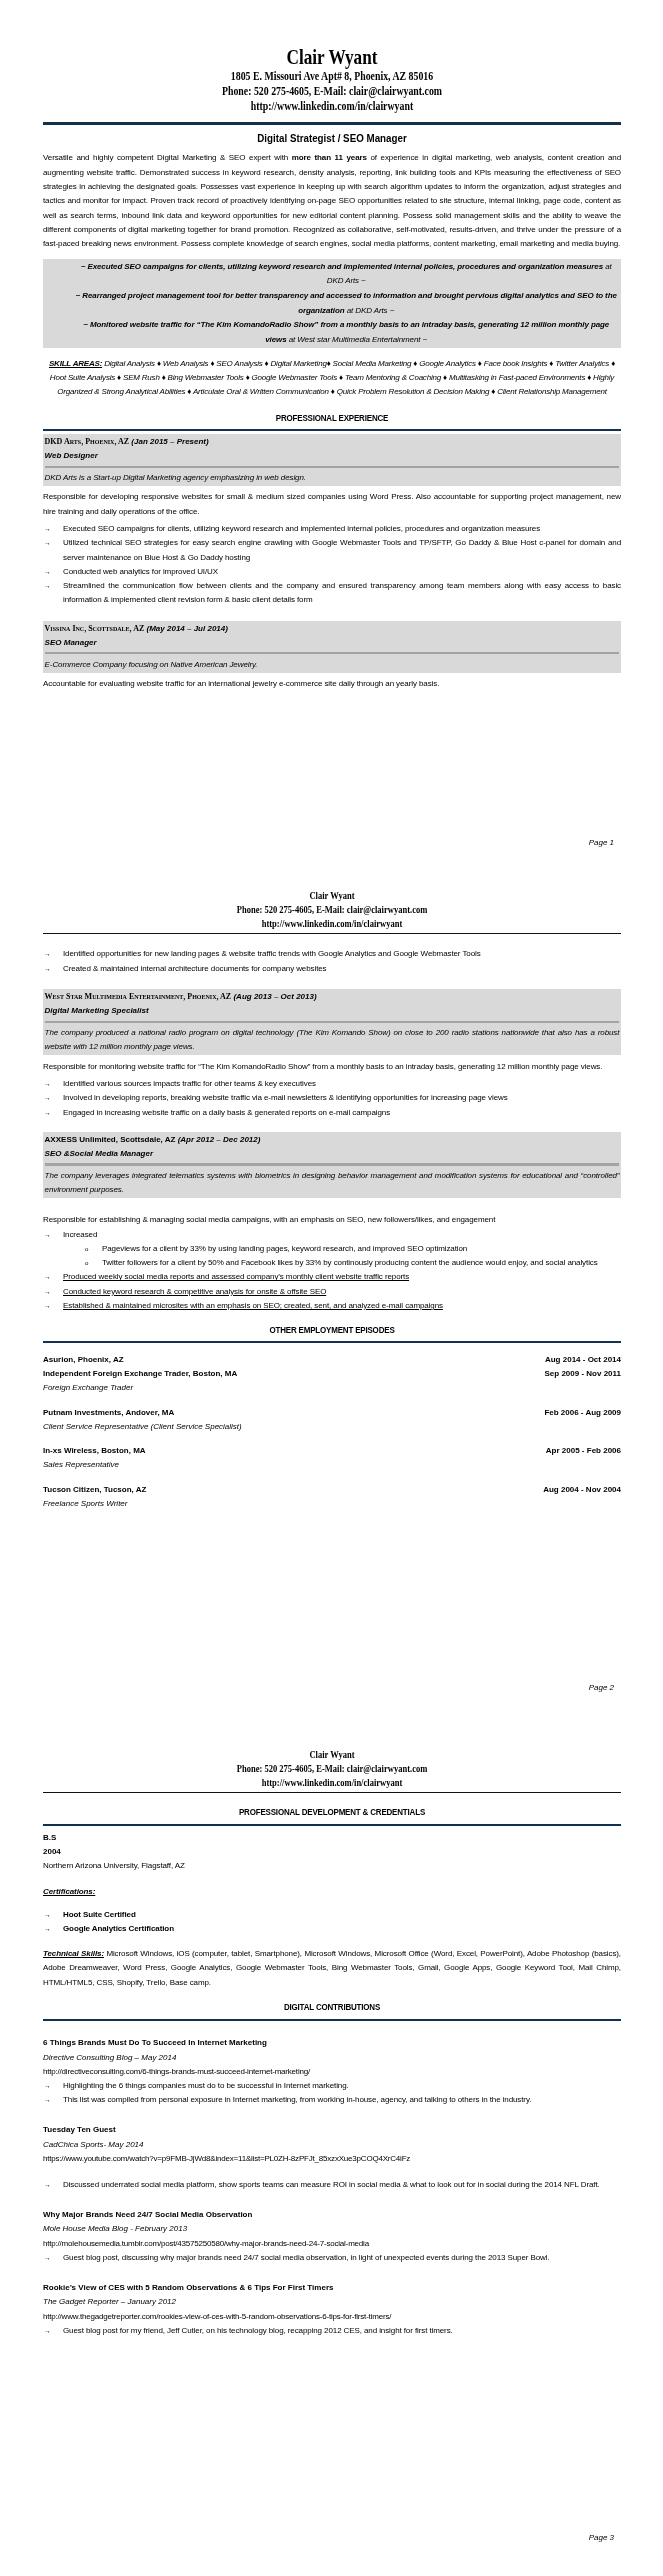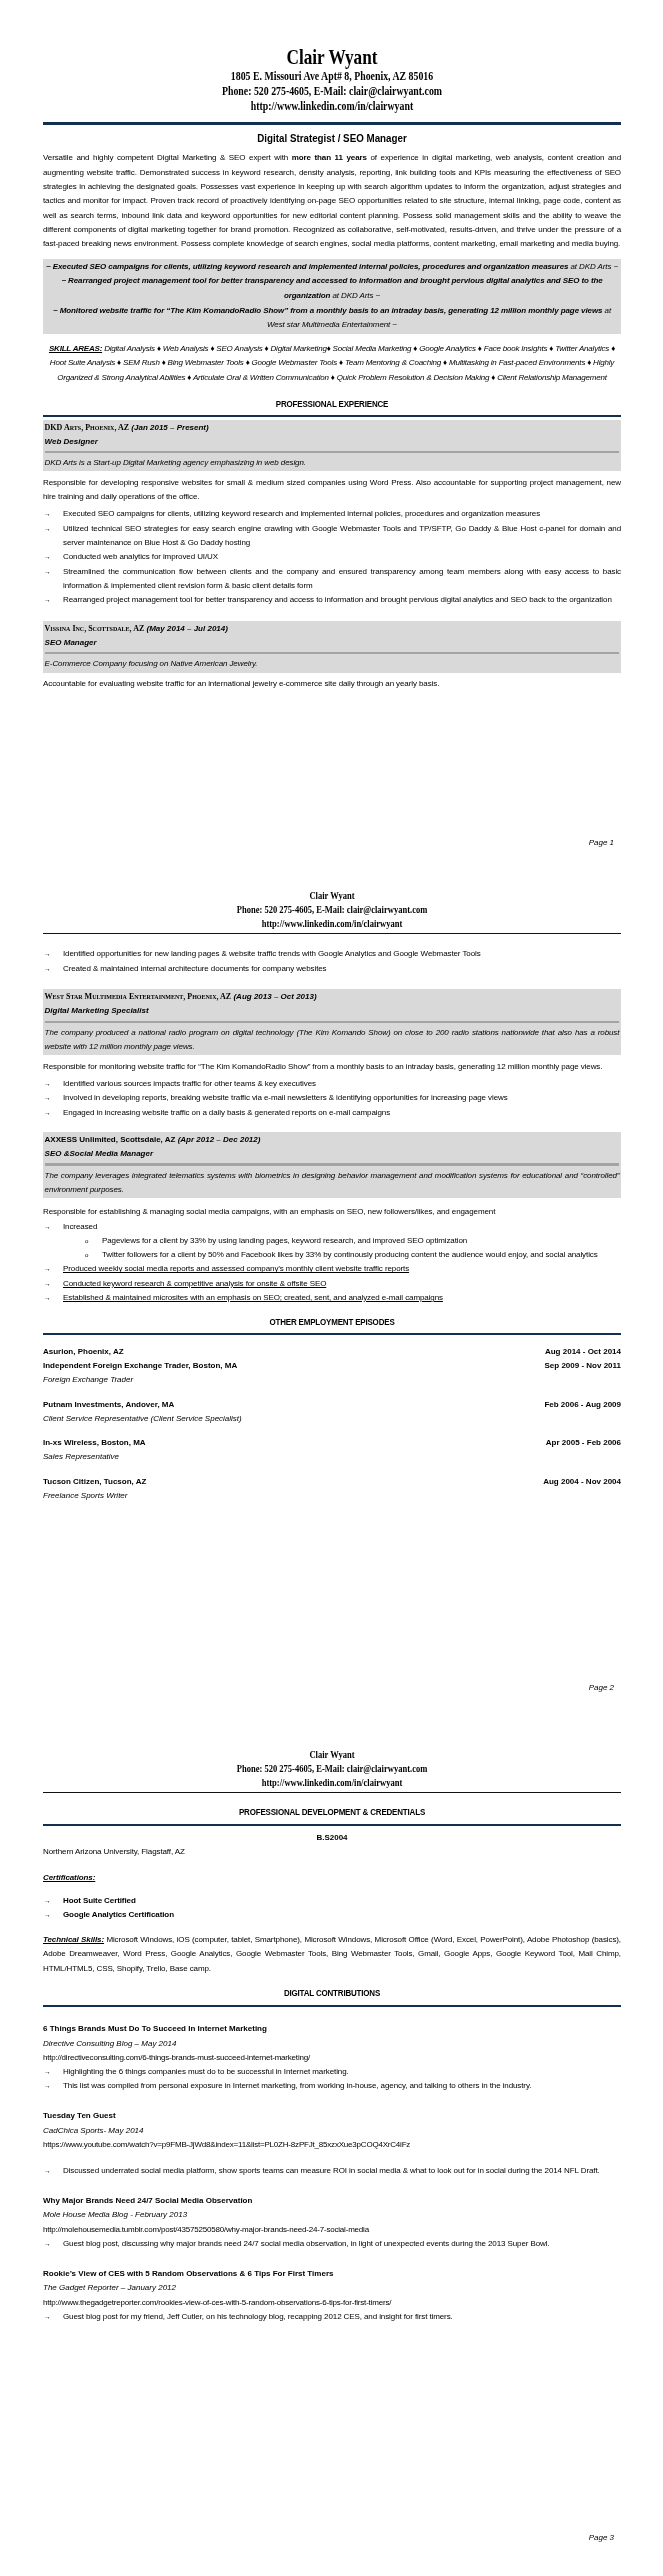--- a/index.html
+++ b/index.html
@@ -12,39 +12,39 @@
   .hdr .line-big { font-size: 12px; line-height: 15px; }
   .hdr .name-sm { font-size: 10.4px; line-height: 14px; }
   .hdr .line-sm { font-size: 10.4px; line-height: 14px; }
   .rule-navy { height: 2.6px; background: #13304f; }
   .rule-thin { height: 0.8px; background: #111; }
   .rule-grey { height: 2.1px; background: #a3a3a3; margin: 2.1px 0 3.1px 0; }
   .sec-title { text-align: center; font-weight: bold; font-size: 8.9px; letter-spacing: -0.2px; margin: 7.3px 0 6.2px 0; transform: scaleX(0.9); }
   .headline { text-align: center; font-weight: bold; font-size: 11.5px; transform: scaleX(0.85); margin: 7.3px 0 7.3px 0; }
   p, .txt { font-size: 8px; line-height: 14.3px; margin: 0; text-align: justify; letter-spacing: -0.1px; }
   .shade { background: #d9d9d9; padding: 1px 1.6px; }
-  .highlights { text-align: center; font-size: 8px; line-height: 14.6px; font-style: italic; margin: 7.3px 0 8.3px 0; letter-spacing: -0.1px; }
+  .highlights { text-align: center; font-size: 8px; line-height: 14.6px; font-style: italic; margin: 7.3px 0 8.3px 0; letter-spacing: -0.1px; padding-left: 30px; }
   .highlights b { font-weight: bold; }
   .skills { text-align: center; font-size: 8px; line-height: 14.3px; font-style: italic; letter-spacing: -0.2px; }
   .skills .lbl { font-weight: bold; text-decoration: underline; }
   .job-co { font-weight: bold; font-size: 8px; line-height: 14px; }
   .job-co .sc { font-variant: small-caps; font-family: Liberation Serif, serif; }
   .job-co .dates { font-style: italic; }
   .job-title { font-weight: bold; font-style: italic; font-size: 8px; line-height: 14px; }
   .job-desc { font-style: italic; font-size: 8px; line-height: 14.3px; text-align: justify; letter-spacing: -0.1px; }
   ul.arrows { list-style: none; padding: 0; margin: 3.1px 0 0 0; }
   ul.arrows li { position: relative; padding-left: 20px; font-size: 8px; line-height: 14.3px; text-align: justify; letter-spacing: -0.1px; }
   ul.arrows li .arr { position: absolute; left: 1px; top: 0; font-size: 6.8px; }
   ul.circles { list-style: none; padding: 0; margin: 0; }
   ul.circles li { position: relative; padding-left: 59px; font-size: 8px; line-height: 14.3px; text-align: justify; letter-spacing: -0.1px; }
   ul.circles li .circ { position: absolute; left: 42px; top: 0; font-size: 6.2px; }
   .pagenum { position: absolute; right: 43px; font-style: italic; font-size: 8px; }
   .emp { display: flex; justify-content: space-between; font-weight: bold; font-size: 8px; line-height: 14px; }
   .emp-role { font-style: italic; font-size: 8px; line-height: 14px; margin-bottom: 10.4px; }
-  .edu-row { display: flex; justify-content: center; font-weight: bold; font-size: 8px; line-height: 14px; }
+  .edu-row { display: flex; justify-content: flex-start; font-weight: bold; font-size: 8px; line-height: 14px; flex-direction: column; }
   .ul-lbl { font-weight: bold; font-style: italic; text-decoration: underline; }
   .contrib-title { font-weight: bold; font-size: 8px; line-height: 14.3px; }
   .contrib-src { font-style: italic; font-size: 8px; line-height: 14.3px; }
   .contrib-url { font-size: 8px; line-height: 14.3px; letter-spacing: -0.2px; }
   .contrib { margin-bottom: 15.6px; }
 </style>
 </head>
 <body>
 
 <div class="page p1">
@@ -76,21 +76,20 @@
       <div class="job-title">Web Designer</div>
       <div class="rule-grey"></div>
       <div class="job-desc">DKD Arts is a Start-up Digital Marketing agency emphasizing in web design.</div>
     </div>
     <p style="margin-top:4.2px;">Responsible for developing responsive websites for small &amp; medium sized companies using Word Press. Also accountable for supporting project management, new hire training and daily operations of the office.</p>
     <ul class="arrows">
       <li><span class="arr">→</span><span>Executed SEO campaigns for clients, utilizing keyword research and implemented internal policies, procedures and organization measures</span></li>
       <li><span class="arr">→</span><span>Utilized technical SEO strategies for easy search engine crawling with Google Webmaster Tools and TP/SFTP, Go Daddy &amp; Blue Host c-panel for domain and server maintenance on Blue Host &amp; Go Daddy hosting</span></li>
       <li><span class="arr">→</span><span>Conducted  web analytics for improved UI/UX</span></li>
       <li><span class="arr">→</span><span>Streamlined the communication flow between clients and the company and ensured transparency among team members along with easy access to basic information &amp; implemented client revision form &amp; basic client details form</span></li>
-      <li><span class="arr">→</span><span>Rearranged project management tool for better transparency and access to information and brought pervious digital analytics and SEO back to the organization</span></li>
     </ul>
 
     <div class="shade" style="margin-top:13.5px;">
       <div class="job-co"><span class="sc">Vissina Inc, Scottsdale, AZ</span> <span class="dates">(May 2014 – Jul 2014)</span></div>
       <div class="job-title">SEO Manager</div>
       <div class="rule-grey"></div>
       <div class="job-desc">E-Commerce Company focusing on Native American Jewelry.</div>
     </div>
     <p style="margin-top:4.2px;">Accountable for evaluating website traffic for an international jewelry e-commerce site daily through an yearly basis.</p>
   </div>
@@ -123,21 +122,21 @@
       <li><span class="arr">→</span><span>Involved in developing reports, breaking website traffic via e-mail newsletters &amp; identifying opportunities for increasing page views</span></li>
       <li><span class="arr">→</span><span>Engaged in increasing website traffic on a daily basis &amp; generated reports on e-mail campaigns</span></li>
     </ul>
 
     <div class="shade" style="margin-top:12.5px;">
       <div class="job-co"><span>AXXESS Unlimited, Scottsdale, AZ</span> <span class="dates">(Apr 2012 – Dec 2012)</span></div>
       <div class="job-title">SEO &amp;Social Media Manager</div>
       <div class="rule-grey"></div>
       <div class="job-desc">The company leverages integrated telematics systems with biometrics in designing behavior management and modification systems for educational and “controlled” environment purposes.</div>
     </div>
-    <p style="margin-top:7px;">Responsible for establishing &amp; managing social media campaigns, with an emphasis on SEO, new followers/likes, and engagement</p>
+    <p style="margin-top:15px;">Responsible for establishing &amp; managing social media campaigns, with an emphasis on SEO, new followers/likes, and engagement</p>
     <ul class="arrows" style="margin-top:0;">
       <li><span class="arr">→</span><span>Increased</span></li>
     </ul>
     <ul class="circles">
       <li><span class="circ">o</span><span>Pageviews for a client by 33% by using landing pages, keyword research, and improved SEO optimization</span></li>
       <li><span class="circ">o</span><span>Twitter followers for a client by 50% and Facebook likes by 33% by continously producing content the audience would enjoy, and social analytics</span></li>
     </ul>
     <ul class="arrows" style="margin-top:0;text-decoration:underline;">
       <li><span class="arr">→</span><span>Produced weekly social media reports and assessed company’s monthly client website traffic reports</span></li>
       <li><span class="arr">→</span><span>Conducted keyword research &amp; competitive analysis for onsite &amp; offsite SEO</span></li>

